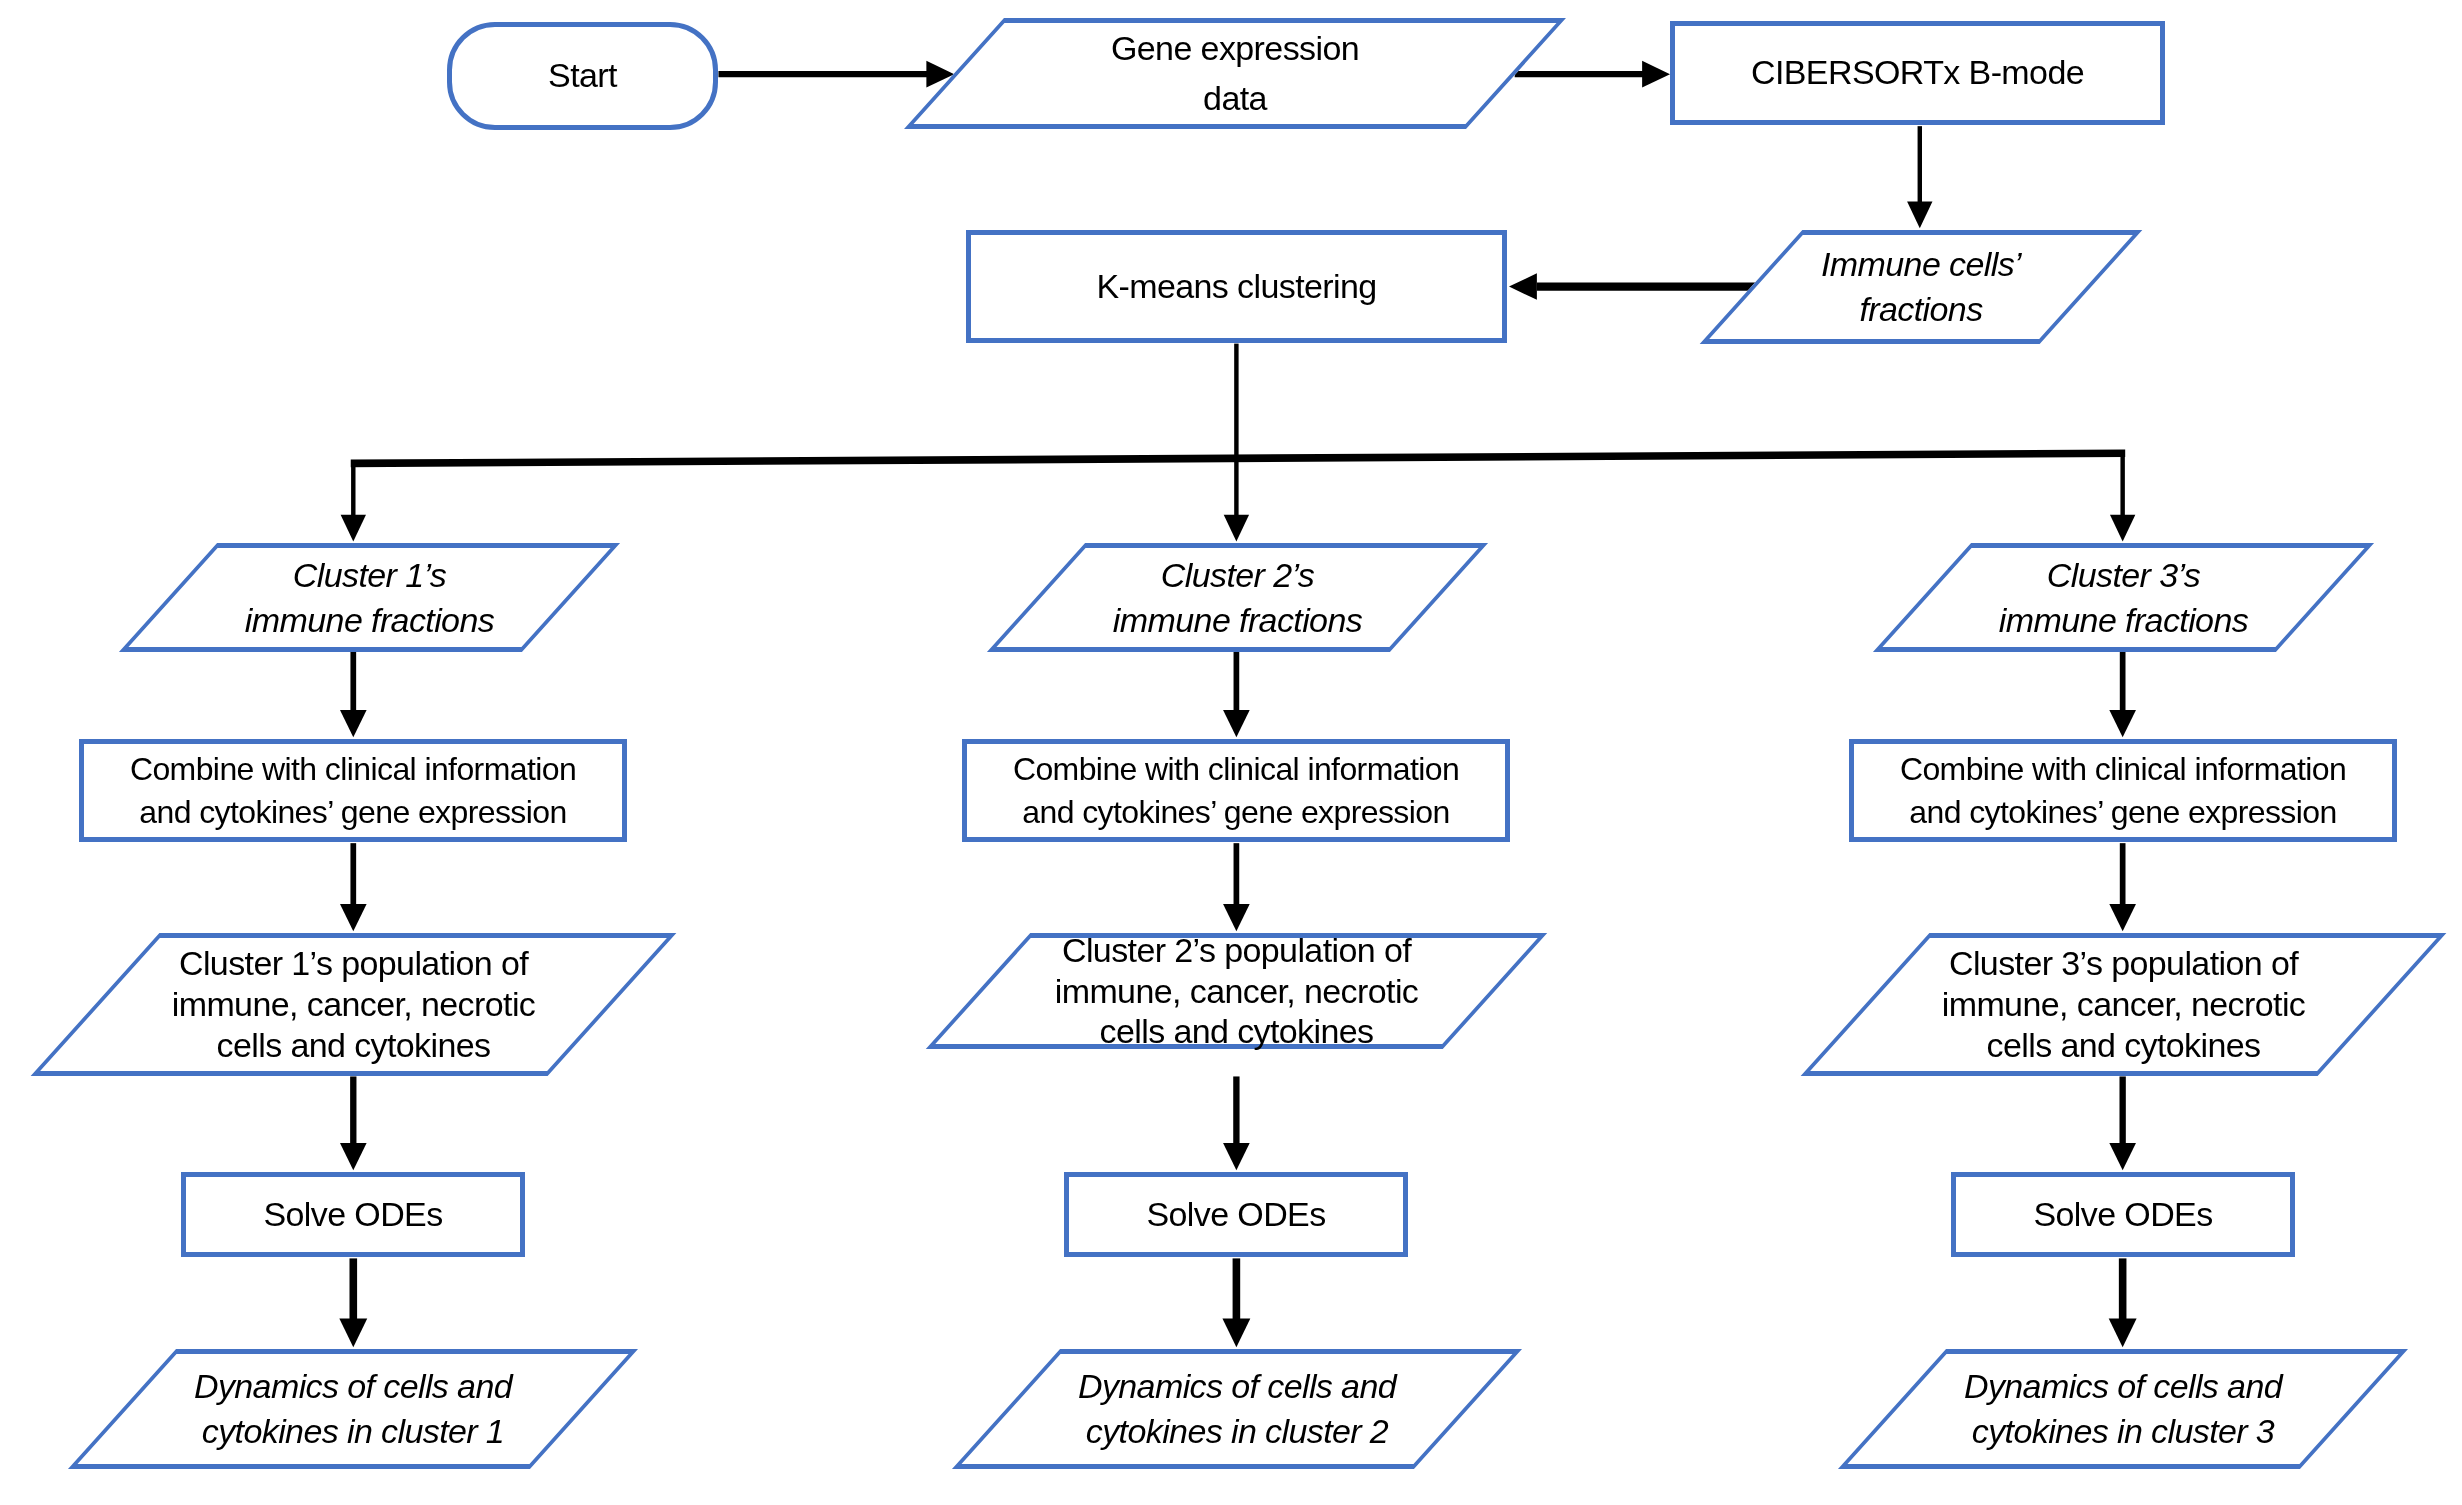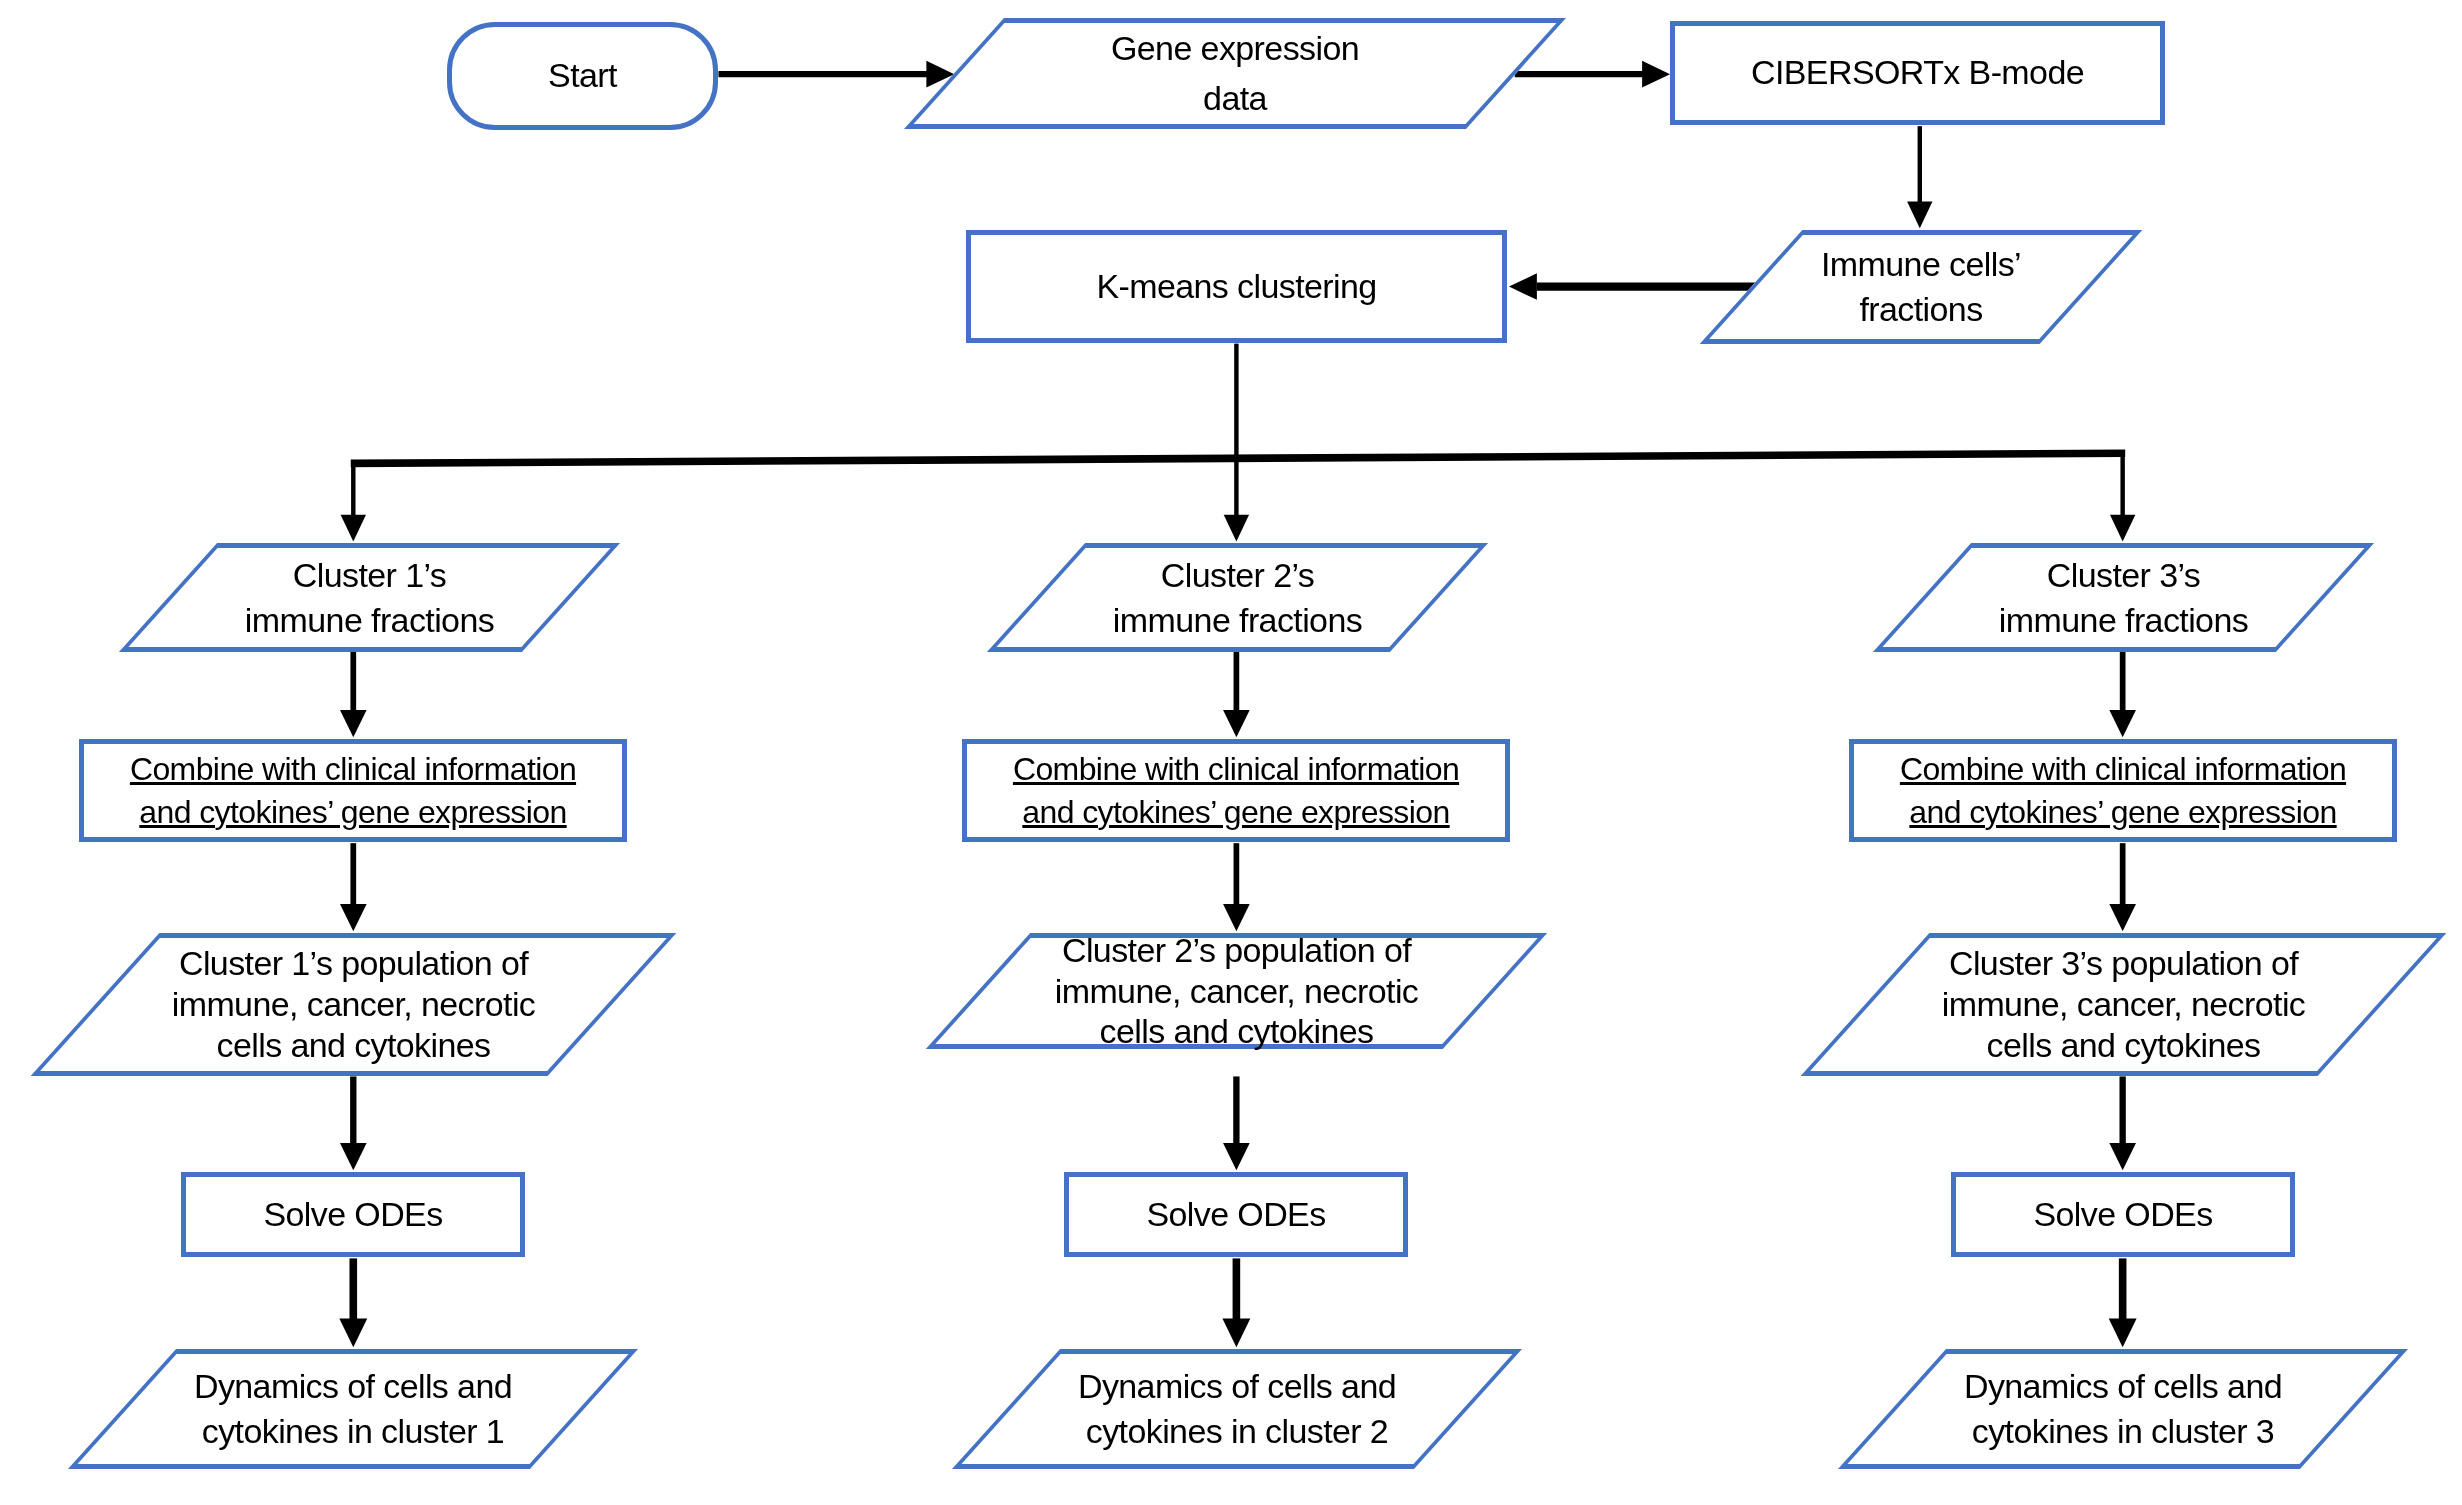--- a/index.html
+++ b/index.html
@@ -25,22 +25,22 @@
   .rect{border:5.7px solid var(--node-border);background:#fff;}
   .stadium{border:5px solid var(--node-border);background:#fff;border-radius:48px;}
   .para-bg{position:absolute;inset:0;border:5.7px solid var(--node-border);background:#fff;transform:skewX(-42deg);}
   .label{
     position:relative;width:100%;
     display:flex;flex-direction:column;align-items:center;justify-content:center;
     text-align:center;font-size:34px;letter-spacing:-0.6px;line-height:1.45;
     color:var(--text-color);white-space:nowrap;
   }
   .label.lh-tight{line-height:1.2;}
-  .label.lh-mid{line-height:1.32;}
-  .combine .label{font-size:32px;line-height:1.32;text-decoration:underline;}
+  .label.lh-mid{line-height:1.32;font-style:italic;}
+  .combine .label{font-size:32px;line-height:1.32;}
 </style>
 </head>
 <body>
 
 <div id="canvas">
 
   <svg class="connectors" width="2462" height="1505" viewBox="0 0 3883 2374">
 
     <line x1="1133" y1="117" x2="1463" y2="117" stroke-width="10"></line>
     <polygon points="1505,117 1461,96 1461,138"></polygon>

